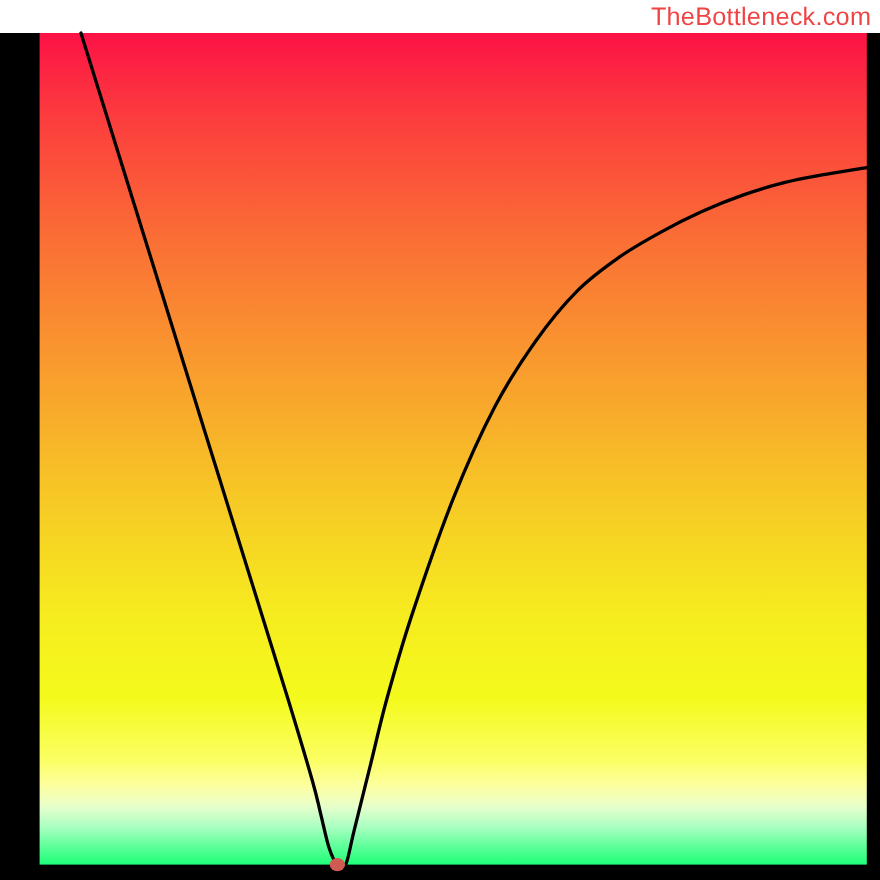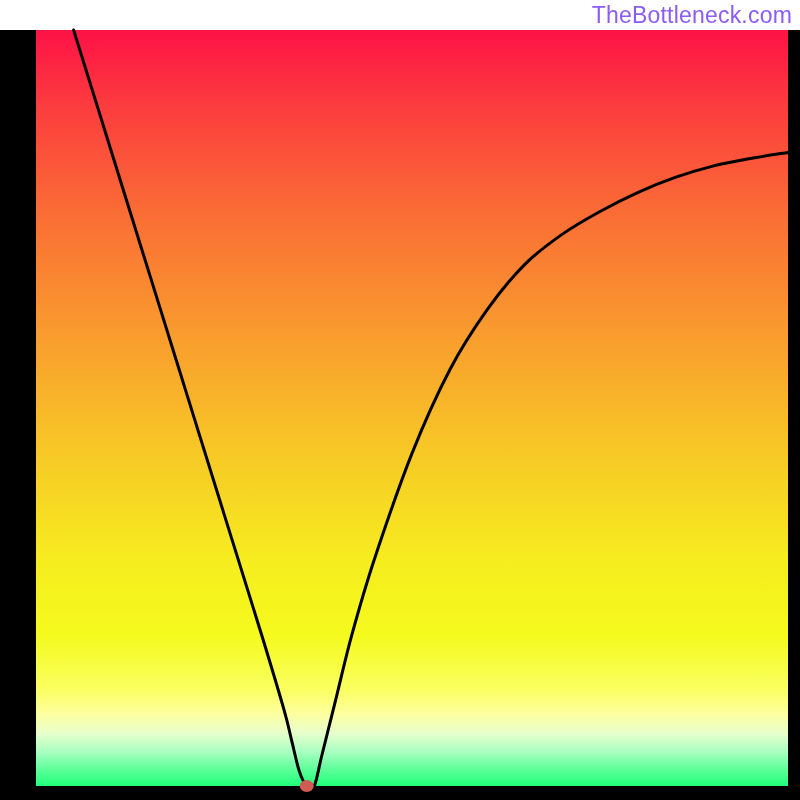--- a/index.html
+++ b/index.html
@@ -15,21 +15,21 @@
     position: relative;
     width: 800px;
     height: 800px;
     background: #fff;
   }
   .watermark {
     position: absolute;
     top: 2px;
     right: 8px;
     font-size: 23px;
-    color: #8b5cf6;
+    color: #ef4444;
     font-family: Arial, Helvetica, sans-serif;
     letter-spacing: 0.2px;
     z-index: 4;
   }
   svg {
     position: absolute;
     left: 0;
     top: 0;
     z-index: 2;
   }

